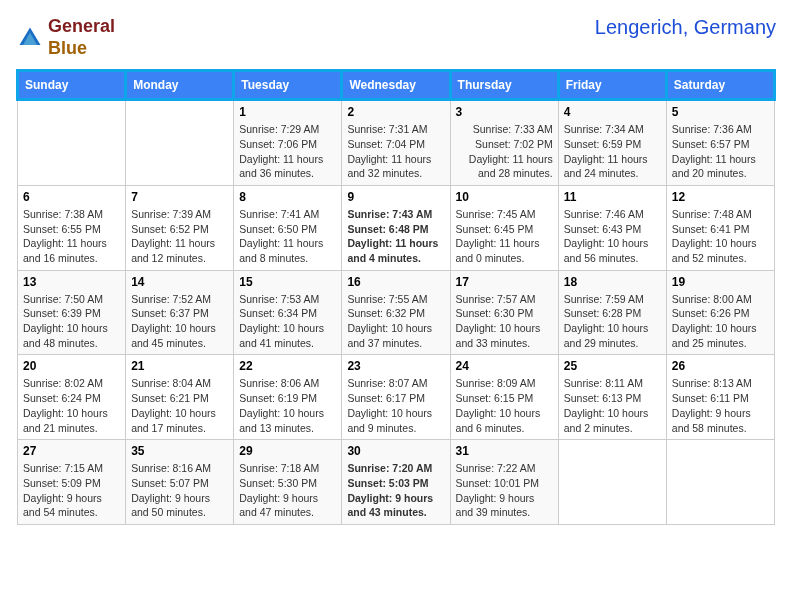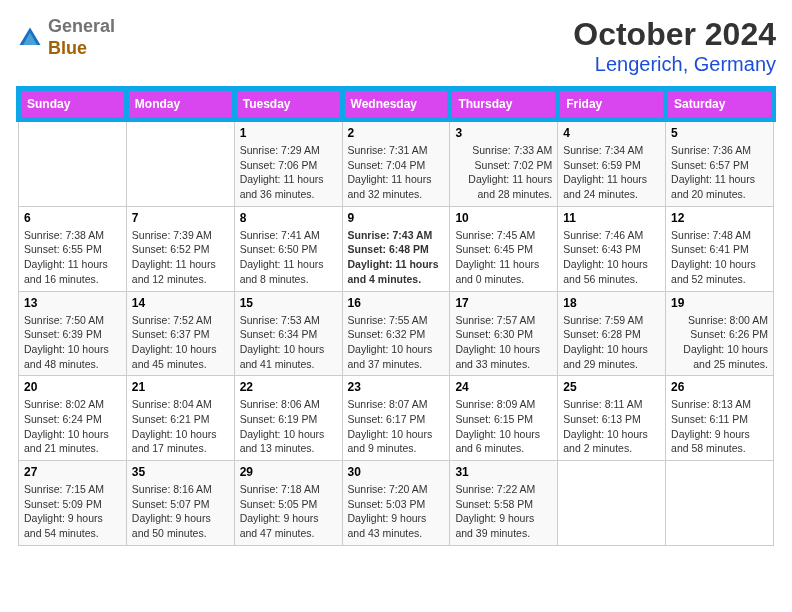--- a/index.html
+++ b/index.html
@@ -18,21 +18,21 @@
     }
     .logo {
       display: flex;
       align-items: center;
     }
     .logo-text {
       font-size: 18px;
       font-weight: bold;
       line-height: 1.2;
     }
-    .logo-general { color: #737373; }
+    .logo-general { color: #7f1d1d; }
     .logo-blue { color: #a16207; }
     .logo-icon {
       width: 28px;
       height: 28px;
       margin-right: 4px;
     }
     .title-block {
       text-align: right;
     }
     .month-title {
@@ -43,27 +43,27 @@
     .location {
       font-size: 20px;
       color: #1d4ed8;
     }
     table {
       width: 100%;
       border-collapse: collapse;
       font-size: 11px;
     }
     thead tr th {
-      background-color: #d946ef;
+      background-color: #3b82f6;
       color: #fff;
       text-align: left;
       padding: 6px 6px;
       font-size: 12px;
       font-weight: bold;
-      border: 5px solid #0ea5e9;
+      border: 3px solid #0ea5e9;
     }
     tbody tr td {
       border: 1px solid #ccc;
       vertical-align: top;
       padding: 4px 5px;
       height: 80px;
       width: 107px;
     }
     .day-number {
       font-weight: bold;
@@ -91,21 +91,20 @@
     <svg class="logo-icon" viewBox="0 0 40 40">
       <polygon points="20,5 35,30 5,30" fill="#1a6fc4"></polygon>
       <polygon points="20,12 30,30 10,30" fill="#4a9fd4"></polygon>
     </svg>
     <div class="logo-text">
       <span class="logo-general">General</span><br>
       <span class="logo-blue">Blue</span>
     </div>
   </div>
   <div class="title-block">
-    <div class="month-title">October 2024</div>
     <div class="location">Lengerich, Germany</div>
   </div>
 </div>
 
 <table>
   <thead>
     <tr>
     <th>Sunday</th>
         <th>Monday</th>
         <th>Tuesday</th>
@@ -226,21 +225,21 @@
 Daylight: 10 hours and 33 minutes.</div>
         </td>
         <td>
           <div class="day-number">18</div>
           <div class="day-detail" style="white-space: pre-line;">Sunrise: 7:59 AM
 Sunset: 6:28 PM
 Daylight: 10 hours and 29 minutes.</div>
         </td>
         <td>
           <div class="day-number">19</div>
-          <div class="day-detail" style="white-space: pre-line; text-align: right;">Sunrise: 8:00 AM
+          <div class="day-detail" style="white-space: pre-line;">Sunrise: 8:00 AM
 Sunset: 6:26 PM
 Daylight: 10 hours and 25 minutes.</div>
         </td>
       </tr>
       <tr>
         <td>
           <div class="day-number">20</div>
           <div class="day-detail" style="white-space: pre-line;">Sunrise: 8:02 AM
 Sunset: 6:24 PM
 Daylight: 10 hours and 21 minutes.</div>
@@ -291,32 +290,32 @@
         </td>
         <td>
           <div class="day-number">35</div>
           <div class="day-detail" style="white-space: pre-line;">Sunrise: 8:16 AM
 Sunset: 5:07 PM
 Daylight: 9 hours and 50 minutes.</div>
         </td>
         <td>
           <div class="day-number">29</div>
           <div class="day-detail" style="white-space: pre-line;">Sunrise: 7:18 AM
-Sunset: 5:05 PM
+Sunset: 5:30 PM
 Daylight: 9 hours and 47 minutes.</div>
         </td>
         <td>
           <div class="day-number">30</div>
-          <div class="day-detail" style="white-space: pre-line;">Sunrise: 7:20 AM
+          <div class="day-detail" style="white-space: pre-line; font-weight: bold;">Sunrise: 7:20 AM
 Sunset: 5:03 PM
 Daylight: 9 hours and 43 minutes.</div>
         </td>
         <td>
           <div class="day-number">31</div>
           <div class="day-detail" style="white-space: pre-line;">Sunrise: 7:22 AM
-Sunset: 5:58 PM
+Sunset: 10:01 PM
 Daylight: 9 hours and 39 minutes.</div>
         </td>
         <td class="empty"></td>
         <td class="empty"></td>
       </tr>
     </tbody>
 </table>
 
 </body></html>

